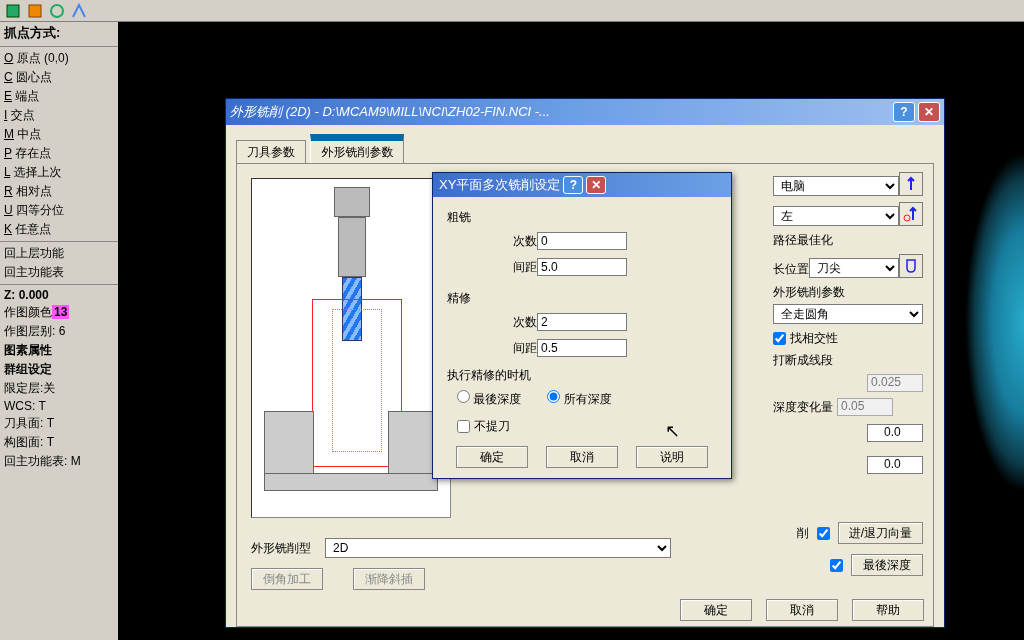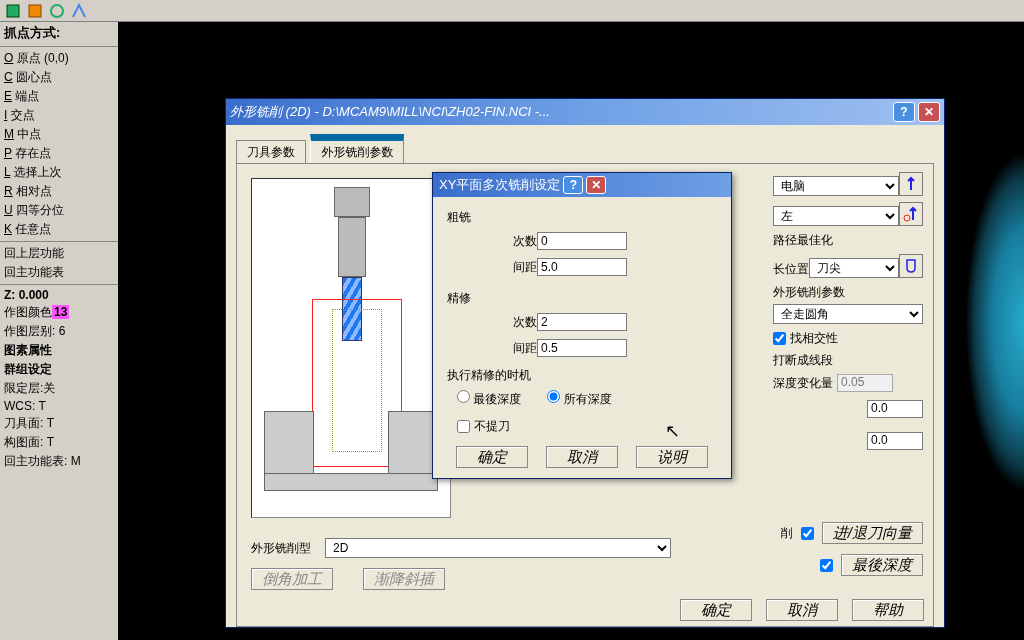--- a/index.html
+++ b/index.html
@@ -39,25 +39,25 @@
 .illus .stock-b { position:absolute; left:12px; right:12px; bottom:26px; height:18px; background:#ccc; border:1px solid #666; }
 .illus .path1 { position:absolute; left:60px; right:48px; top:120px; bottom:50px; border:1px solid #f22; }
 .illus .path2 { position:absolute; left:80px; right:68px; top:130px; bottom:65px; border:1px dotted #990; }
 
 .right-col { position:absolute; top:8px; right:10px; width:150px; font-size:12px; }
 .row-s { display:flex; align-items:flex-end; gap:0; margin-bottom:6px;}
 .sel { flex:1; height:20px; background:#fff; border:1px solid #7a7a7a; font-size:12px; padding:1px 3px; }
 .ic-box { width:24px; height:24px; border:1px solid #7a7a7a; display:flex; align-items:center; justify-content:center; background:#ece9d8;}
 .chk { display:flex; align-items:center; gap:4px; margin-bottom:5px; font-size:12px;}
 .readout { width:56px; height:18px; border:1px solid #aaa; background:#f0f0f0; font-size:12px; padding:0 3px; color:#777; display:inline-block;}
-.smallin { width:56px; height:18px; border:1px solid #7a7a7a; background:#fff; font-size:12px; padding:0 3px; display:inline-block;}
+.smallin { width:56px; height:18px; border:1px solid #7a7a7a; background:#fff; font-size:12px; padding:0 16px; display:inline-block;}
 
 .bottom-row { position:absolute; left:14px; bottom:68px; width:420px; display:flex; align-items:center; gap:14px; font-size:12px;}
 .bottom-btns { position:absolute; left:14px; bottom:36px; display:flex; gap:30px;}
-.win-btn { min-width:72px; height:22px; background:#ece9d8; border:1px solid #888; font-size:15px; padding:0 10px; color:#888; box-shadow: inset 1px 1px #fff; font-style: italic;}
+.win-btn { min-width:72px; height:22px; background:#ece9d8; border:1px solid #888; font-size:12px; padding:0 10px; color:#888; box-shadow: inset 1px 1px #fff;}
 .win-btn.enabled{ color:#000; }
 .right-checks { position:absolute; right:10px; bottom:40px; font-size:12px; }
 .right-checks .r-row{ display:flex; align-items:center; gap:8px; margin-bottom:10px; justify-content:flex-end;}
 .dlg-buttons { position:absolute; right:20px; bottom:6px; display:flex; gap:14px;}
 
 .dialog-sub { position:absolute; left:432px; top:172px; width:300px; background:#ece9d8; border:1px solid #0a246a; box-shadow: 2px 2px 6px rgba(0,0,0,.45);}
 .titlebar2 { height:24px; background: linear-gradient(to right,#3b6ecc,#6ea0e6); display:flex; align-items:center; padding:0 6px; color:#fff; font-size:13px;}
 .sub-body { padding:12px 14px 10px; font-size:12px;}
 .grp-label { font-weight:normal; margin-bottom:6px;}
 .frow { display:flex; align-items:center; margin-bottom:8px; }
@@ -185,20 +185,23 @@
       <div class="row-s">
           <select class="sel"><option>全走圆角</option></select>
         </div>
       <div class="chk">
           <input type="checkbox" checked="" style=""> 
           <span>找相交性</span>
         </div>
       <div class="chk">
           <span>打断成线段</span>
         </div>
+      <div class="row-s" style="justify-content:flex-end">
+          <span class="readout">0.025</span>
+        </div>
       <div class="chk">
           <span>深度变化量</span> 
           <span class="readout">0.05</span>
         </div>
       <div class="row-s" style="justify-content:flex-end;margin-top:8px">
           <span class="smallin">0.0</span>
         </div>
       <div class="row-s" style="justify-content:flex-end;margin-top:14px">
           <span class="smallin">0.0</span>
         </div>

